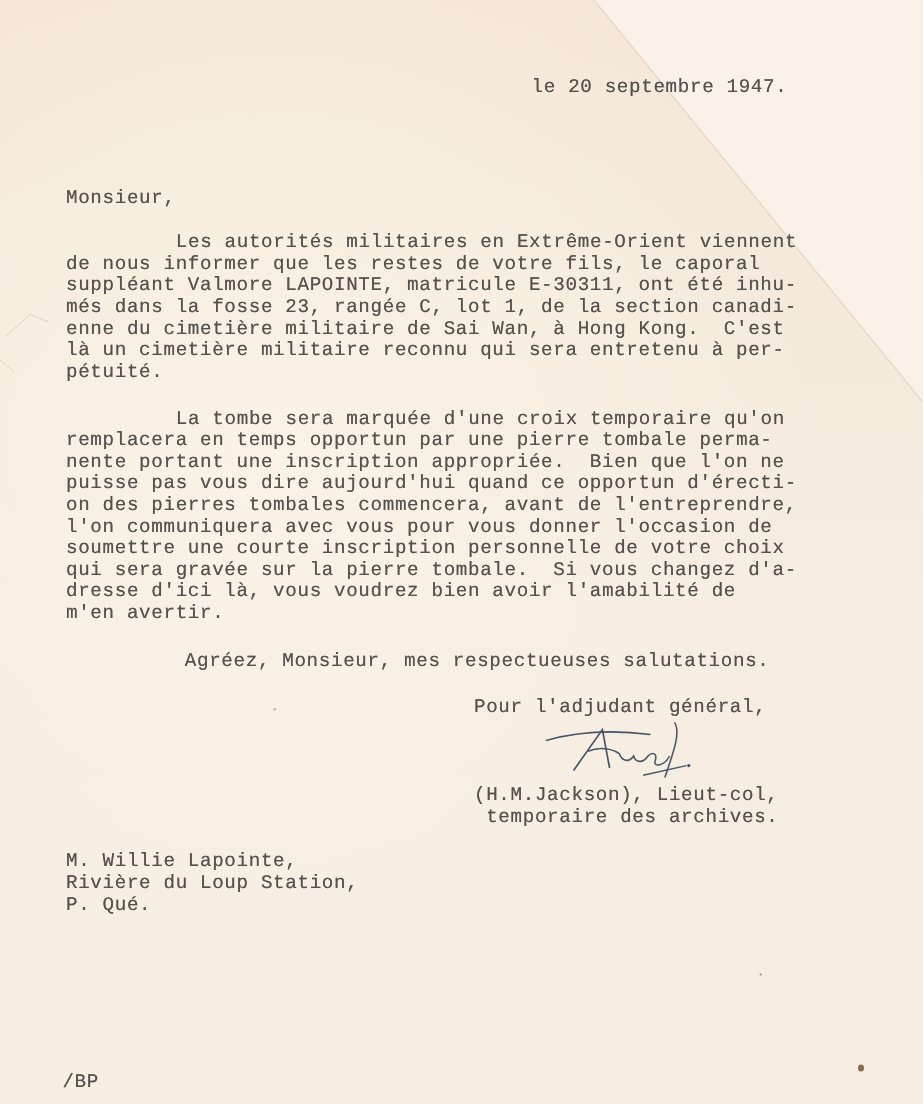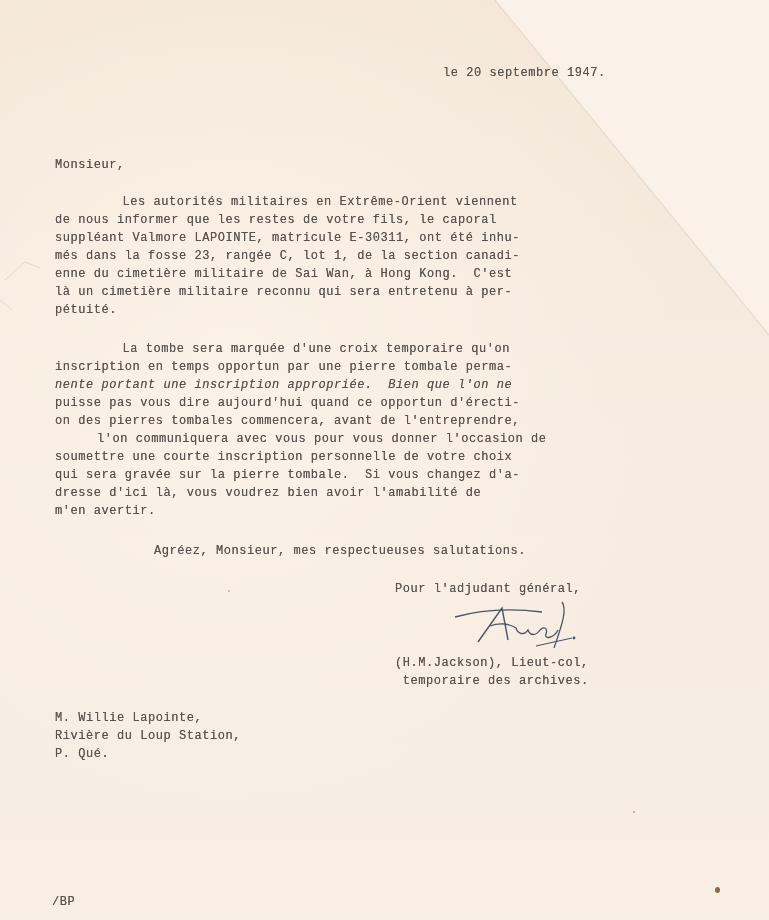--- a/index.html
+++ b/index.html
@@ -33,21 +33,21 @@
     }
     .fold-line {
       position: absolute;
       left: 0; top: 0;
       width: 769px; height: 920px;
       pointer-events: none;
     }
     .line {
       position: absolute;
       white-space: pre;
-      font-size: 12px;
+      font-size: 16px;
       letter-spacing: 0.55px;
       line-height: 18px;
       color: #55514d;
       text-shadow: 0 0 0.4px rgba(60,55,50,0.6);
     }
     .speck {
       position: absolute;
       border-radius: 50%;
       background: #8a6a4a;
     }
@@ -79,25 +79,25 @@
   <div class="line" style="left:55px; top:211px;">de nous informer que les restes de votre fils, le caporal</div>
   <div class="line" style="left:55px; top:229px;">suppléant Valmore LAPOINTE, matricule E-30311, ont été inhu-</div>
   <div class="line" style="left:55px; top:247px;">més dans la fosse 23, rangée C, lot 1, de la section canadi-</div>
   <div class="line" style="left:55px; top:265px;">enne du cimetière militaire de Sai Wan, à Hong Kong.  C'est</div>
   <div class="line" style="left:55px; top:283px;">là un cimetière militaire reconnu qui sera entretenu à per-</div>
   <div class="line" style="left:55px; top:301px;">pétuité.</div>
 </div>
 
 <div>
   <div class="line" style="left:45px; top:340px;">          La tombe sera marquée d'une croix temporaire qu'on</div>
-  <div class="line" style="left:55px; top:358px;">inscription en temps opportun par une pierre tombale perma-</div>
-  <div class="line" style="left:55px; top:376px;font-style:italic;">nente portant une inscription appropriée.  Bien que l'on ne</div>
+  <div class="line" style="left:55px; top:358px;">remplacera en temps opportun par une pierre tombale perma-</div>
+  <div class="line" style="left:55px; top:376px;">nente portant une inscription appropriée.  Bien que l'on ne</div>
   <div class="line" style="left:55px; top:394px;">puisse pas vous dire aujourd'hui quand ce opportun d'érecti-</div>
   <div class="line" style="left:55px; top:412px;">on des pierres tombales commencera, avant de l'entreprendre,</div>
-  <div class="line" style="left:55px; top:430px;margin-left:42px;">l'on communiquera avec vous pour vous donner l'occasion de</div>
+  <div class="line" style="left:55px; top:430px;">l'on communiquera avec vous pour vous donner l'occasion de</div>
   <div class="line" style="left:55px; top:448px;">soumettre une courte inscription personnelle de votre choix</div>
   <div class="line" style="left:55px; top:466px;">qui sera gravée sur la pierre tombale.  Si vous changez d'a-</div>
   <div class="line" style="left:55px; top:484px;">dresse d'ici là, vous voudrez bien avoir l'amabilité de</div>
   <div class="line" style="left:55px; top:502px;">m'en avertir.</div>
 </div>
 
 <div class="line" style="left:154px; top:542px;">Agréez, Monsieur, mes respectueuses salutations.</div>
 
 <div class="line" style="left:395px; top:580px;">Pour l'adjudant général,</div>
 

